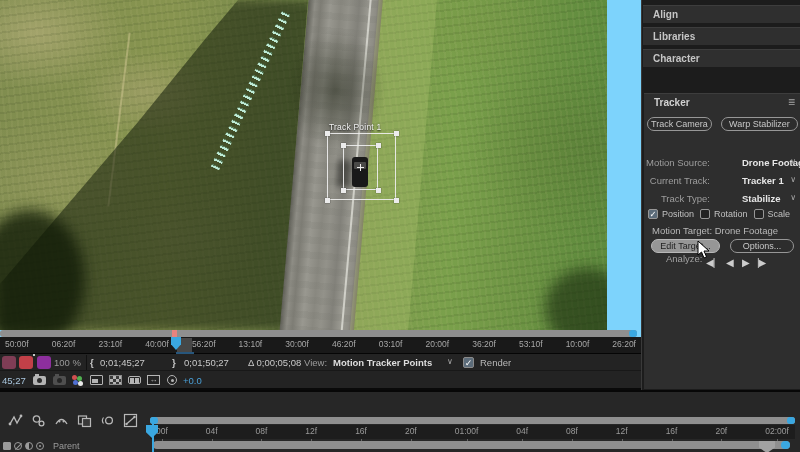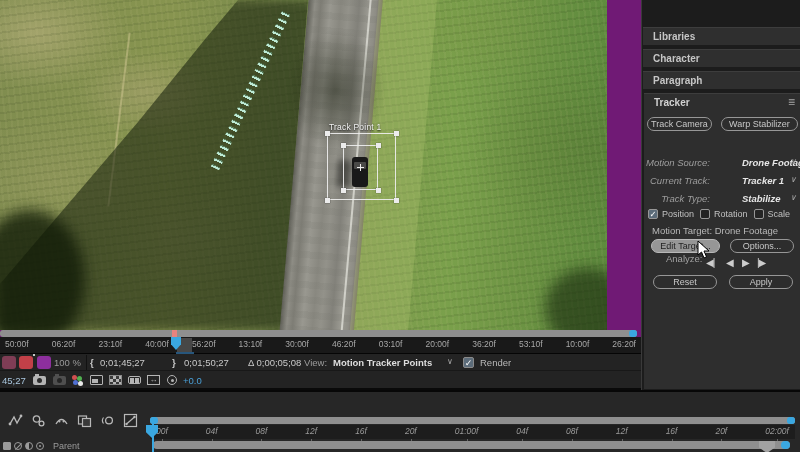--- a/index.html
+++ b/index.html
@@ -1,21 +1,21 @@
 <!DOCTYPE html>
 <html><head>
 <meta charset="utf-8">
 <style>
   * { box-sizing: border-box; margin: 0; padding: 0; }
   html,body { width:800px; height:452px; overflow:hidden; }
   body { position:relative; background:#161616; font-family:"Liberation Sans", sans-serif;
          -webkit-font-smoothing:antialiased; }
 
   
-  #layer-panel { position:absolute; left:0; top:0; width:641px; height:390px; background:#701a75;padding-left:36px; }
+  #layer-panel { position:absolute; left:0; top:0; width:641px; height:390px; background:#7dd3fc;padding-left:36px; }
 
   #viewport { position:absolute; left:0; top:0; width:607px; height:330px; overflow:hidden; background:#7c8b4c; }
   .grass { position:absolute; inset:0;
     background:
       radial-gradient(ellipse 130px 80px at 6% 10%, rgba(190,180,130,.55), transparent 70%),
       radial-gradient(ellipse 100px 60px at 24% 28%, rgba(178,168,122,.45), transparent 70%),
       radial-gradient(ellipse 150px 95px at 9% 55%, rgba(160,158,105,.35), transparent 70%),
       radial-gradient(ellipse 110px 70px at 30% 72%, rgba(148,152,98,.32), transparent 70%),
       radial-gradient(ellipse 120px 80px at 78% 8%, rgba(120,150,70,.5), transparent 70%),
       radial-gradient(ellipse 160px 120px at 97% 45%, rgba(88,120,52,.5), transparent 75%),
@@ -111,21 +111,21 @@
   #right-panel { position:absolute; left:641px; top:0; width:159px; height:390px; background:#1c1c1c; border-left:1px solid #3a3a3a; }
   .prow { position:absolute; left:1px; width:157px; height:18px; background:#2f2f2f; border-top:1px solid #3d3d3d;
     font-size:10px; font-weight:700; color:#c6c6c6; line-height:17px; padding-left:10px; }
   #tracker-block { position:absolute; left:2px; top:93px; width:157px; height:296px; background:#2e2e2e; border-top:1px solid #3d3d3d; }
   .tracker-header { height:18px; font-size:10px; font-weight:700; color:#d2d2d2; line-height:17px; padding-left:10px; position:relative; }
   .tracker-menu { position:absolute; right:6px; top:0; color:#a8a8a8; font-size:12px; cursor:default; }
   .btn-row { position:absolute; left:3px; width:151px; display:flex; gap:9px; }
   .pill { height:14px; border:1px solid #979797; border-radius:8px; background:#2d2d2d; color:#c8c8c8;
     font-size:9px; line-height:12px; text-align:center; white-space:nowrap; }
   .w69 { width:69px; } .w82 { width:82px; }
-  .field-row { position:absolute; left:0; width:157px; height:14px;font-style:italic; }
+  .field-row { position:absolute; left:0; width:157px; height:14px; }
   .field-label { position:absolute; left:0; width:66px; text-align:right; font-size:9.5px; color:#9d9d9d; top:1px; }
   .field-value { position:absolute; left:70px; font-size:9.5px; font-weight:700; color:#e6e6e6; top:1px; white-space:nowrap;padding-left:28px; }
   .field-chev { position:absolute; right:5px; top:1px; font-size:8px; color:#a8a8a8; }
   .chk-row { position:absolute; left:4px; width:152px; display:flex; align-items:center; gap:4px; }
   .chk { width:10px; height:10px; border:1px solid #979797; background:#242424; border-radius:2px;
     font-size:8.5px; line-height:9px; text-align:center; color:#fff; }
   .chk.checked { background:#5c6c7a; }
   .chk-label { font-size:9px; color:#c0c0c0; margin-right:2px; }
   .mt-label { position:absolute; left:8px; font-size:9.5px; color:#b8b8b8; white-space:nowrap; }
   .pill.lit { background:#969696; color:#1f1f1f; border-color:#b8b8b8; }
@@ -140,21 +140,21 @@
 
   
   #timeline { position:absolute; left:0; top:390px; width:800px; height:62px; background:#272727; border-top:2px solid #070707; }
   .tl-icons { position:absolute; left:8px; top:21px; display:flex; gap:8px; }
   .tl-icons .ic { width:15px; height:15px; }
   .tl-nav { position:absolute; left:150px; top:25px; width:645px; height:7px; background:#8f8f8f; border-radius:3px; }
   .tl-nav::before, .tl-nav::after { content:""; position:absolute; top:0; width:8px; height:7px; background:#3aa7e0; border-radius:3px; }
   .tl-nav::before { left:0; } .tl-nav::after { right:0; }
   .tl-ruler { position:absolute; left:150px; top:33px; width:645px; height:14px; background:#1d1d1d;
     display:flex; justify-content:space-between; padding:1px 6px 0 6px; }
-  .tl-ruler .tick { position:relative; font-size:8.5px; color:#9a9a9a;font-style:italic; }
+  .tl-ruler .tick { position:relative; font-size:8.5px; color:#9a9a9a; }
   .tl-ruler .tick::after { content:""; position:absolute; left:50%; bottom:-3px; width:1px; height:3px; background:#666; }
   .tl-scroll { position:absolute; left:153px; top:49px; width:637px; height:8px; background:#8f8f8f; border-radius:4px; }
   .tl-scroll::after { content:""; position:absolute; right:0; top:0; width:9px; height:8px; background:#3aa7e0; border-radius:4px; }
   .tl-tag { position:absolute; left:759px; top:49px; width:16px; height:12px; background:#a2a2a2;
     clip-path:polygon(0 0,100% 0,100% 55%,50% 100%,0 55%); }
   .tl-ph-line { position:absolute; left:152px; top:25px; width:2px; height:37px; background:#3aa7e0; }
   .tl-ph { position:absolute; left:146px; top:33px; width:12px; height:13px; background:#3aa7e0;
     clip-path:polygon(0 0,100% 0,100% 55%,50% 100%,0 55%); }
   .mini { position:absolute; top:442px; width:8px; height:8px; border:1px solid #9a9a9a; }
   .mini.rect { border-radius:1px; background:#9a9a9a; }
@@ -271,23 +271,23 @@
         <div class="pixasp">↔</div>
       </div>
     <div class="sicon" style="left:166px">
         <div class="expo"></div>
       </div>
     <span style="left:183px;color:#4aa0d8">+0.0</span>
   </div>
 </div>
 
 <div id="right-panel">
+  <div class="prow" style="top:5px">Align</div>
   <div class="prow" style="top:49px">Character</div>
   <div class="prow" style="top:27px">Libraries</div>
-  <div class="prow" style="top:71px">Paragraph</div>
 
   <div id="tracker-block">
     <div class="tracker-header">
       <span>Tracker</span>
       <span class="tracker-menu">≡</span>
     </div>
 
     <div class="btn-row" style="top:23px">
       <div class="pill w69">Track Camera</div>
       <div class="pill w82">Warp Stabilizer</div>
@@ -326,24 +326,20 @@
     </div>
 
     <div class="analyze-row" style="top:164px">
       <span class="analyze-lbl">Analyze:</span>
       <span class="tbtn" style="left:62px">◀|</span>
       <span class="tbtn" style="left:82px">◀</span>
       <span class="tbtn" style="left:98px">▶</span>
       <span class="tbtn" style="left:113px">|▶</span>
     </div>
 
-    <div class="ra-row" style="top:181px">
-      <div class="pill w64">Reset</div>
-      <div class="pill w64">Apply</div>
-    </div>
   </div>
 </div>
 
 <div id="timeline">
   <div class="tl-icons">
     <svg class="ic" viewBox="0 0 15 15">
         <path d="M2 11 L6 4 L9 10 L13 3" stroke="#b8b8b8" fill="none" stroke-width="1.4"></path>
         <circle cx="2" cy="11" r="1.4" fill="#b8b8b8"></circle>
         <circle cx="13" cy="3" r="1.4" fill="#b8b8b8"></circle>
       </svg>

